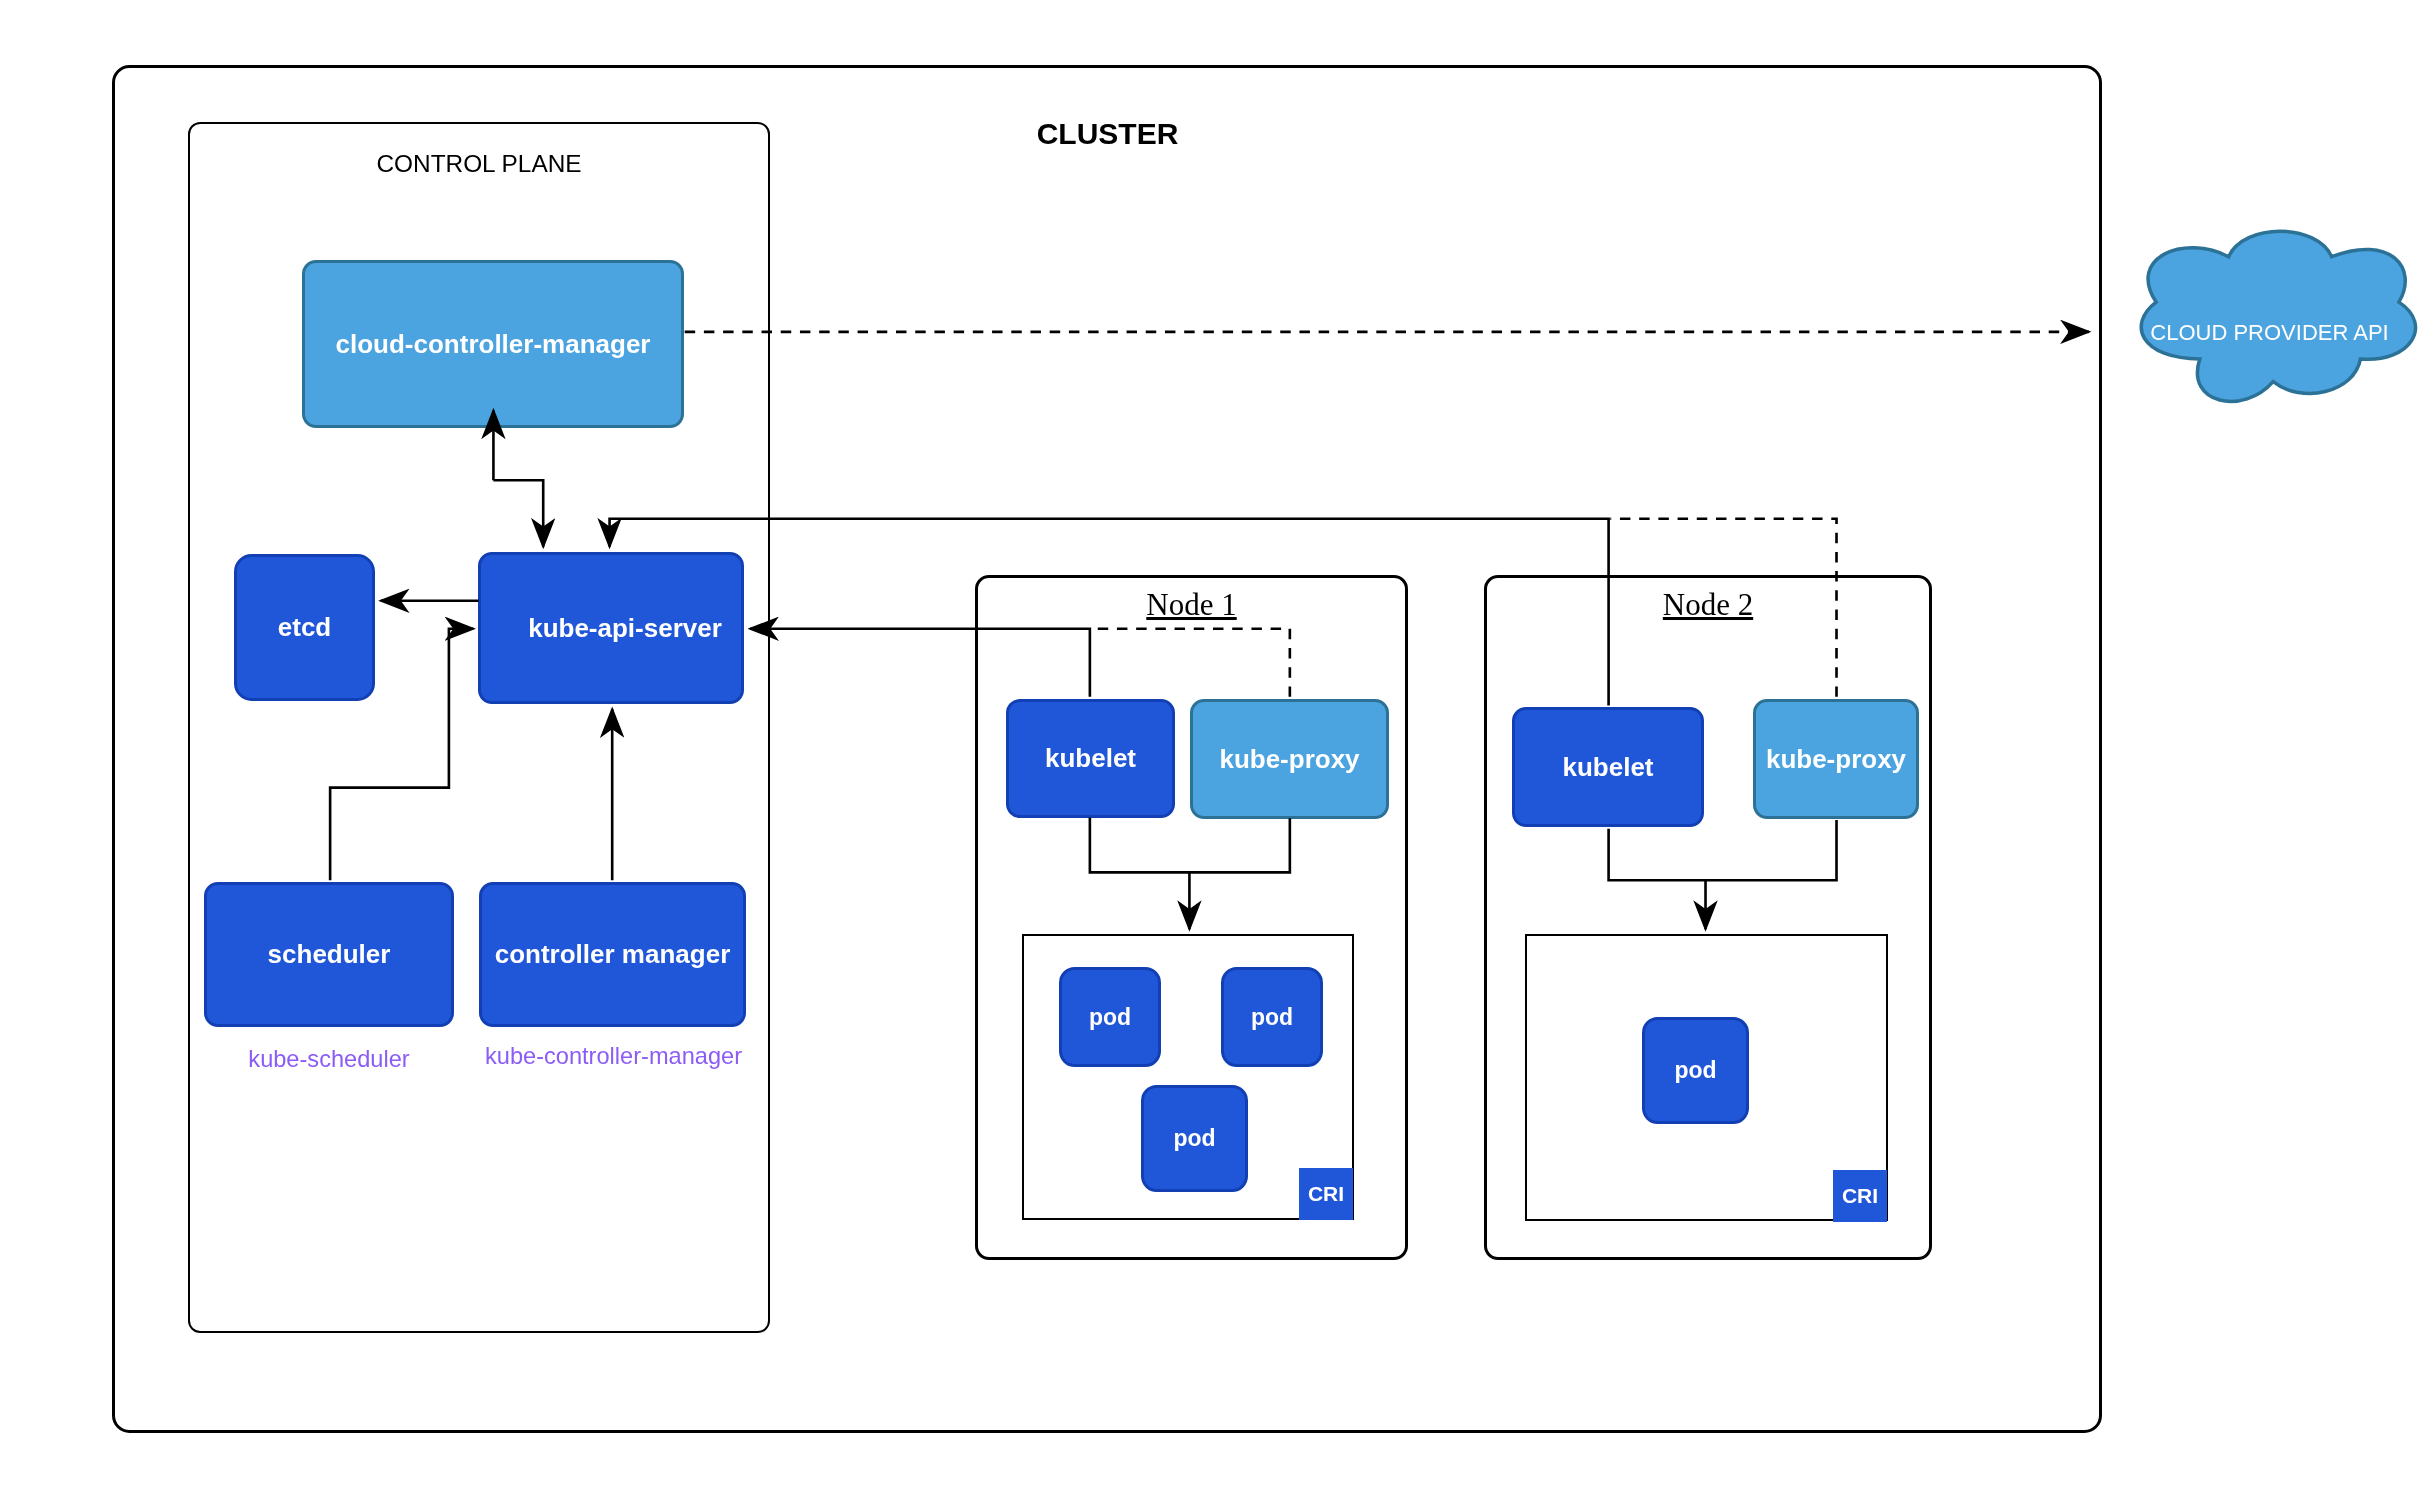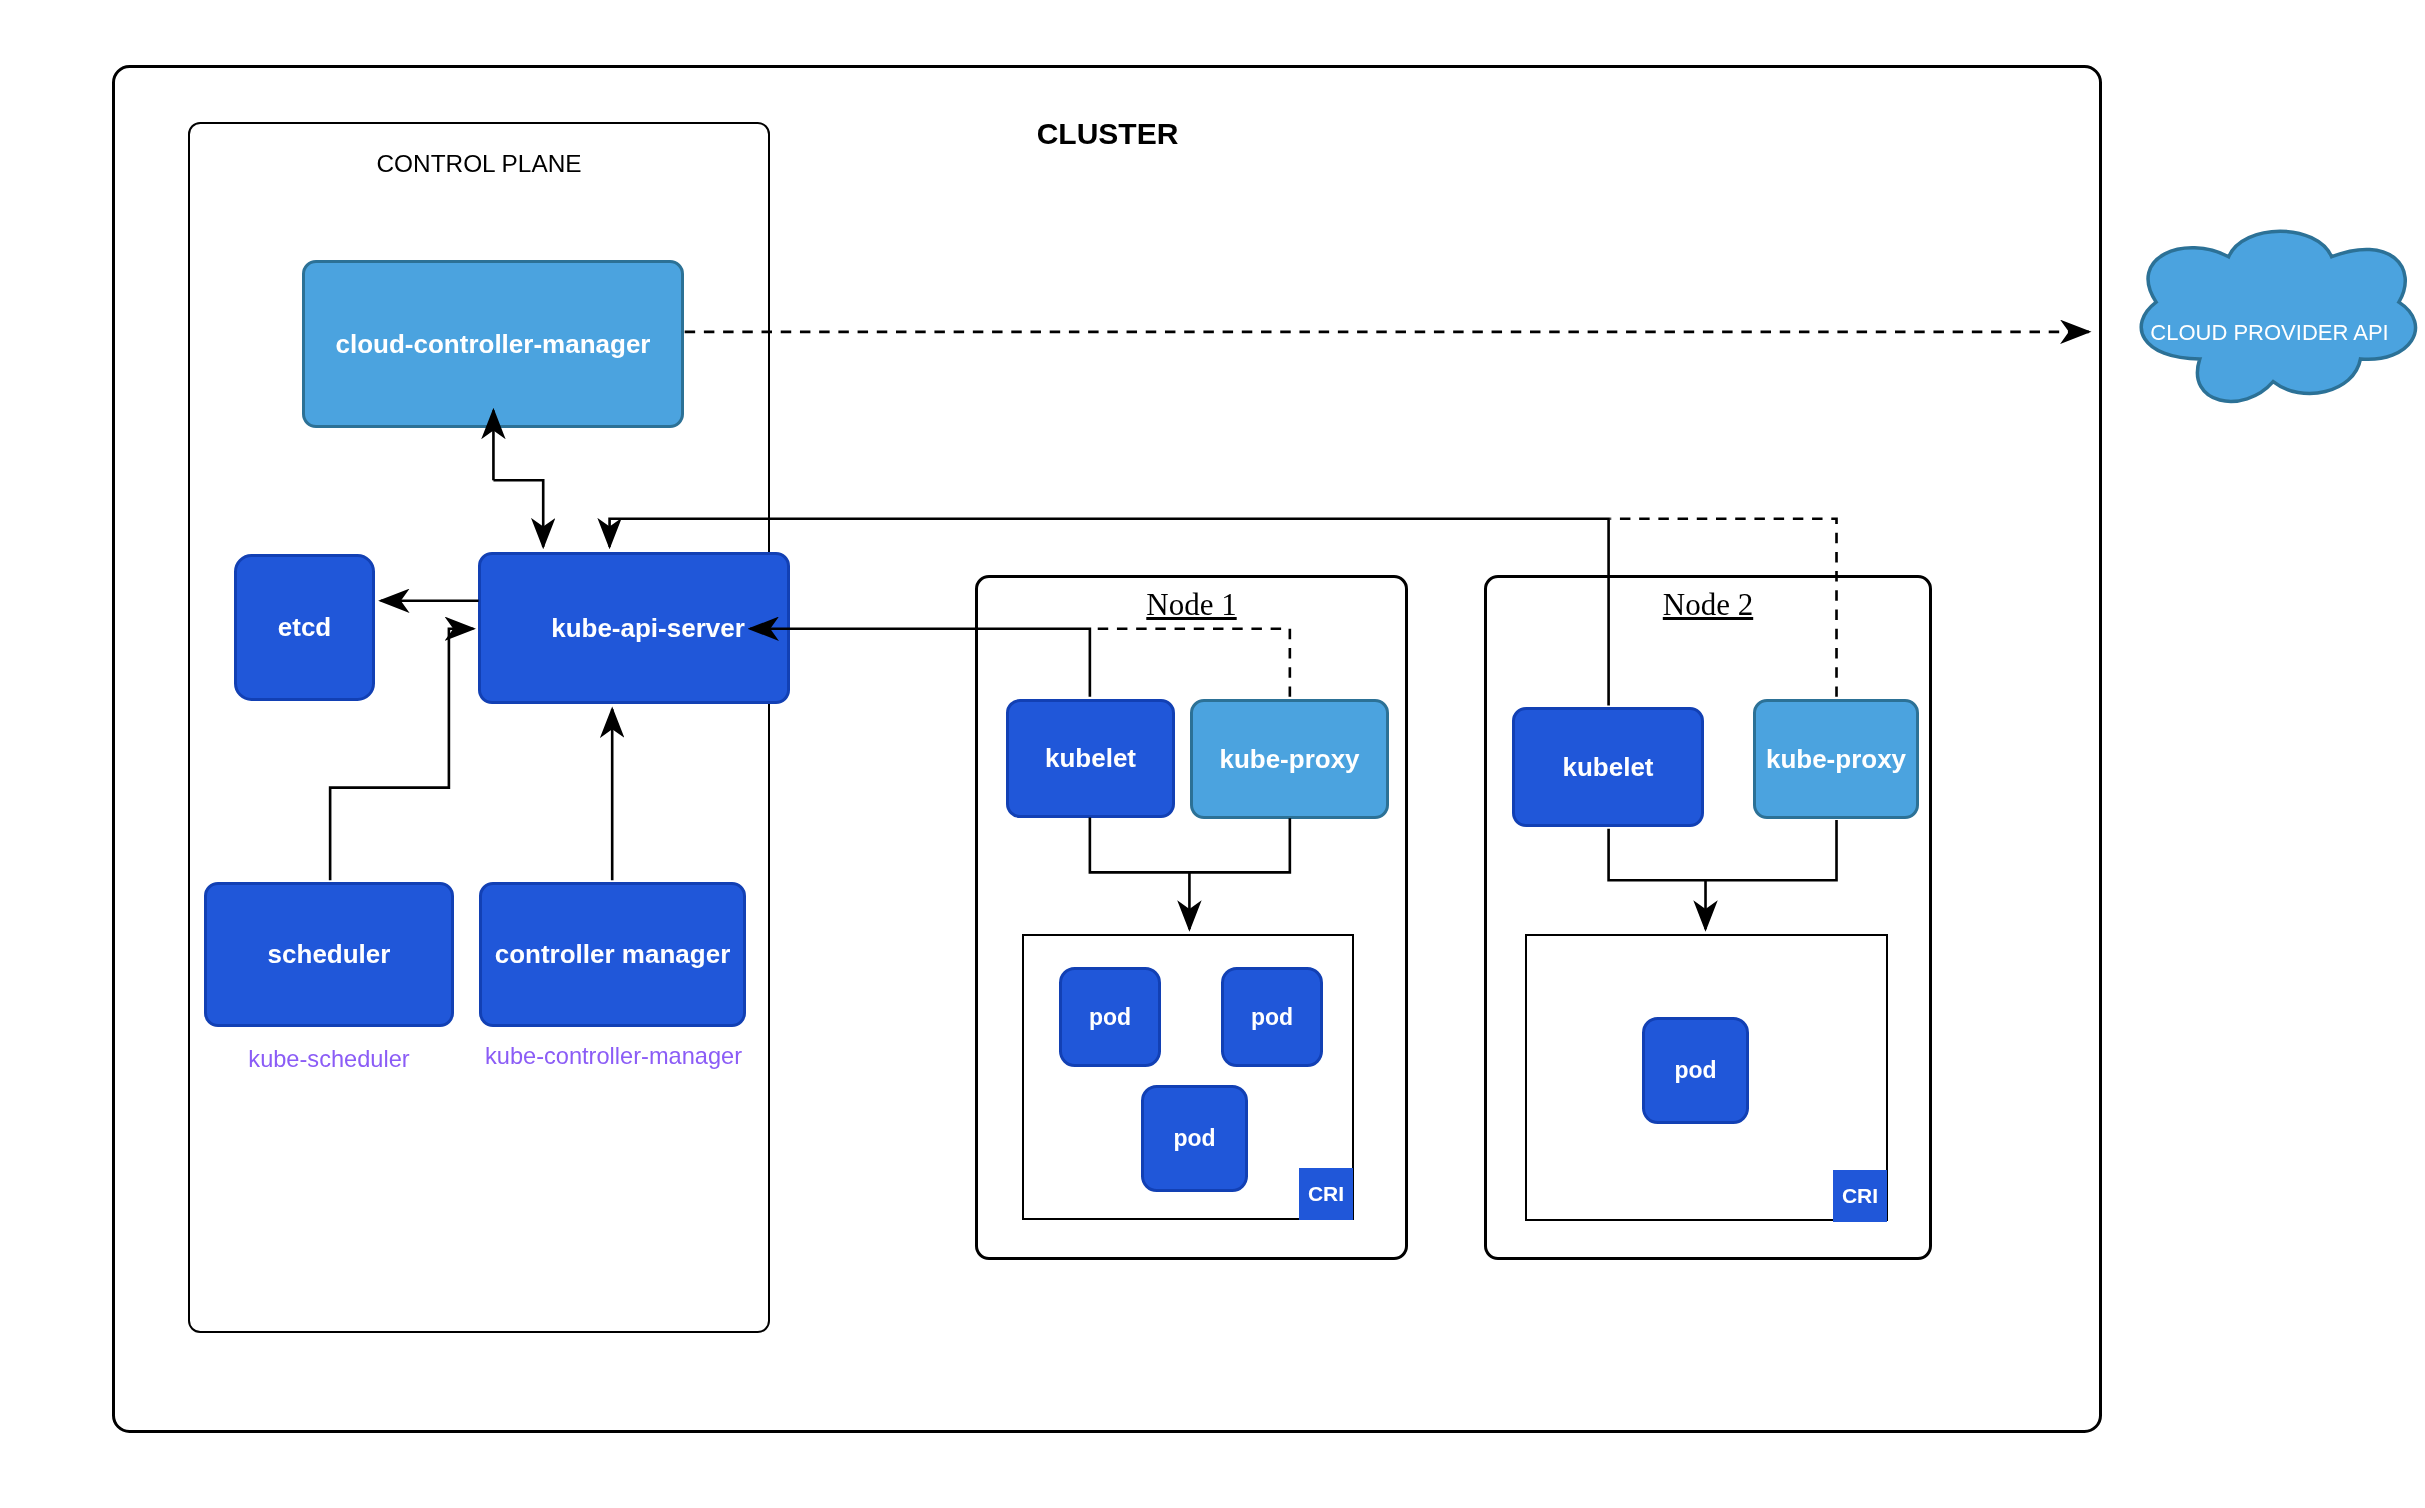--- a/index.html
+++ b/index.html
@@ -37,21 +37,21 @@
 <div class="title sans-title" style="left:188px;top:150px;width:582px;">CONTROL PLANE</div>
 
 <div class="box light" style="left:302px;top:260px;width:382px;height:168px;">
   <span>cloud-controller-manager</span>
 </div>
 
 <div class="box dark" style="left:234px;top:554px;width:141px;height:147px;border-radius:17.5px;">
   <span>etcd</span>
 </div>
 
-<div class="box dark" style="left:478px;top:552px;width:312px;height:152px;padding-left:28px;">
+<div class="box dark" style="left:478px;top:552px;width:266px;height:152px;padding-left:28px;">
   <span>kube-api-server</span>
 </div>
 
 <div class="box dark" style="left:204px;top:882px;width:250px;height:145px;">
   <span>scheduler</span>
 </div>
 <div class="sublabel" style="left:204px;top:1046px;width:250px;">kube-scheduler</div>
 
 <div class="box dark" style="left:479px;top:882px;width:267px;height:145px;">
   <span>controller manager</span>

